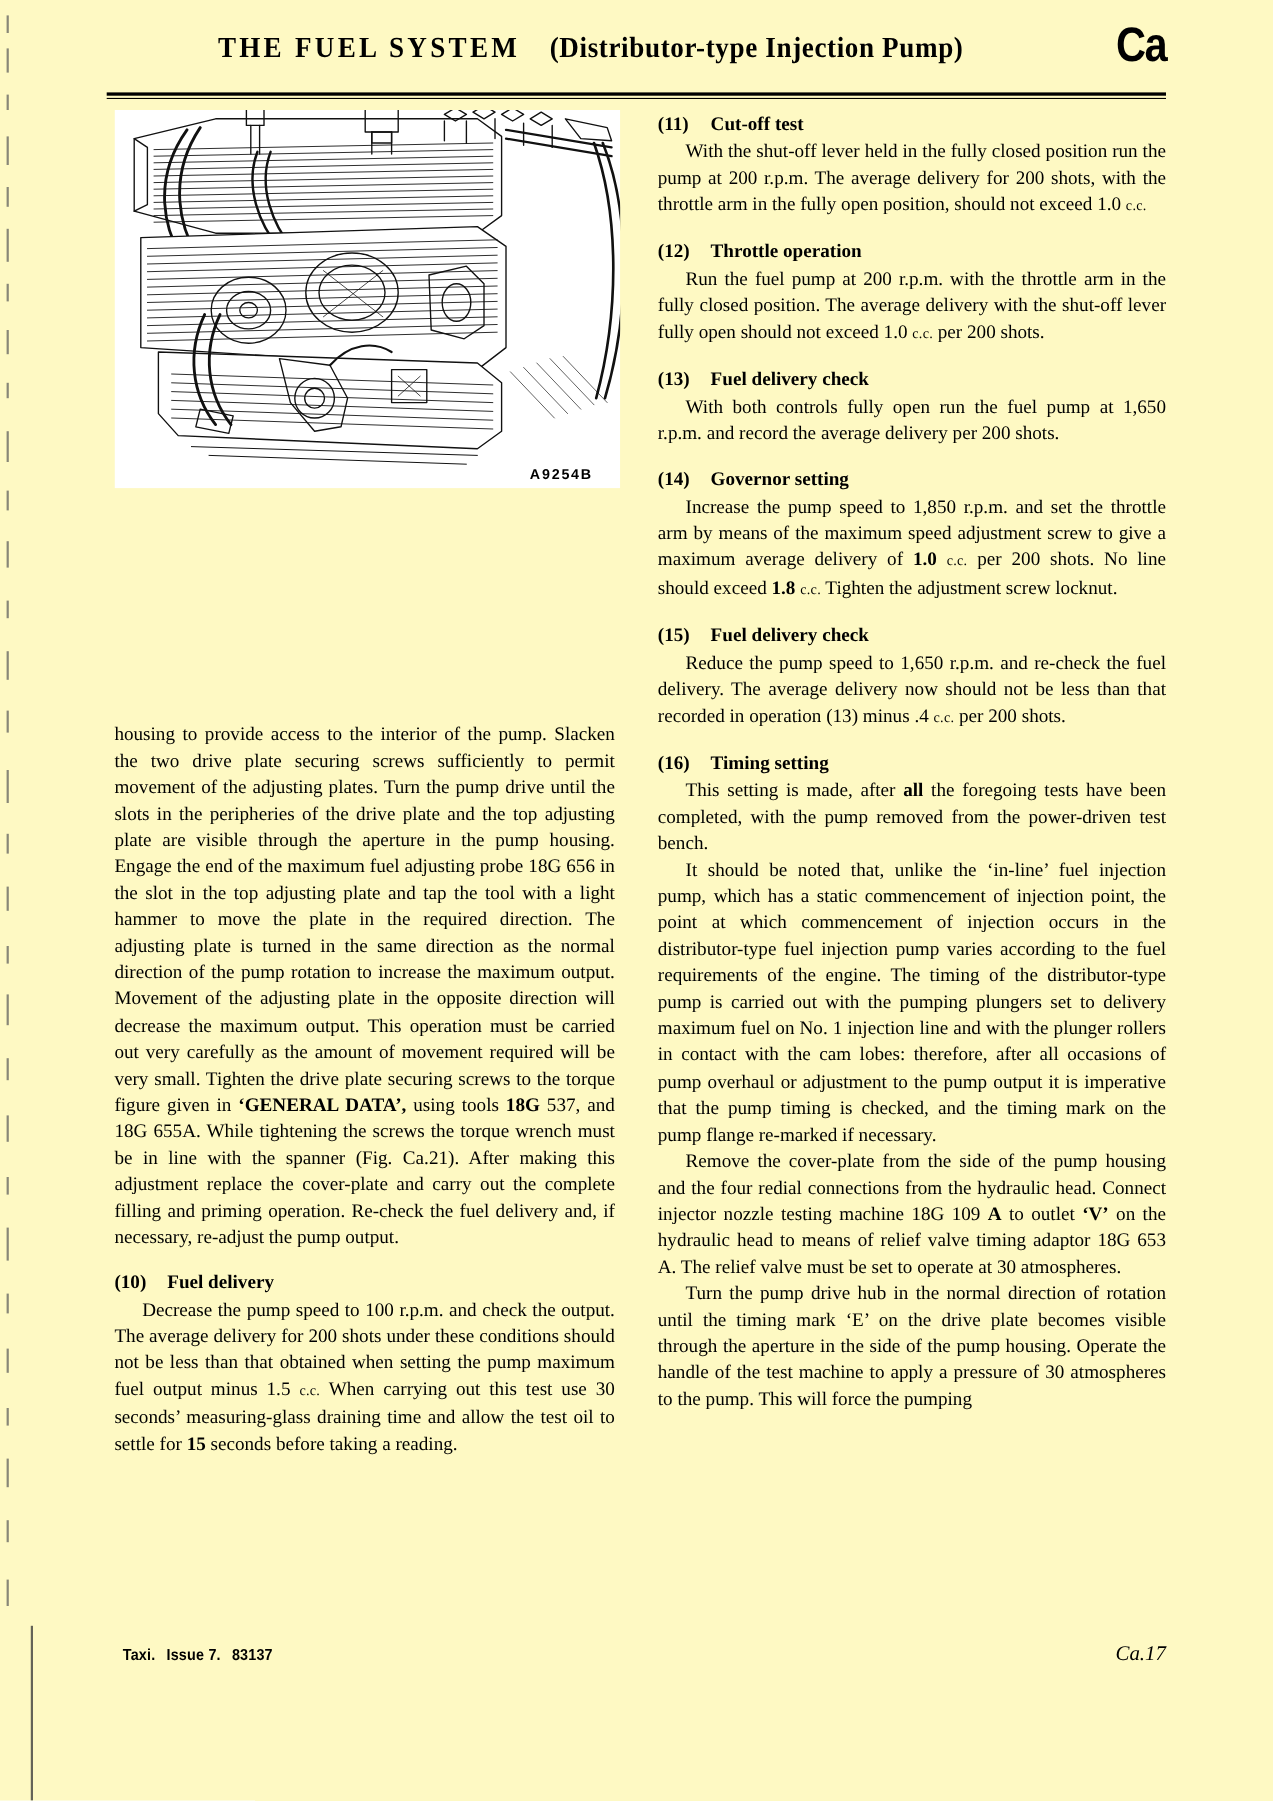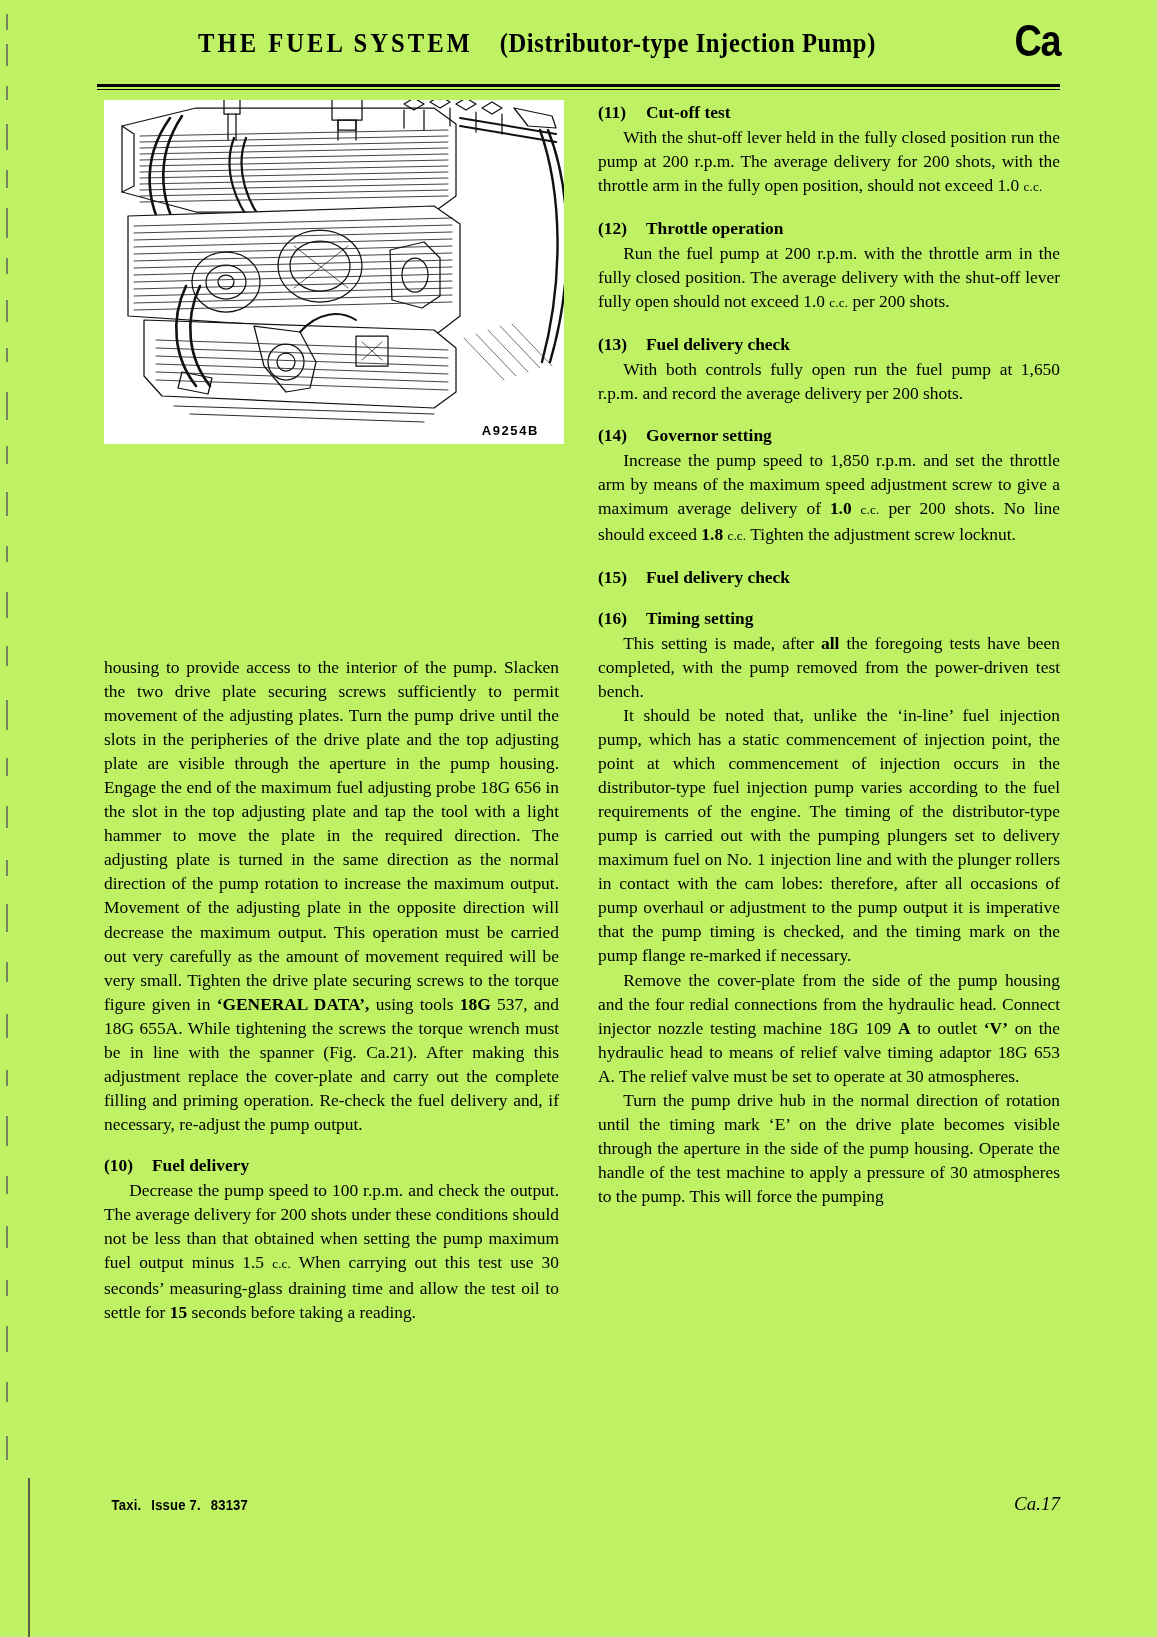--- a/index.html
+++ b/index.html
@@ -9,21 +9,21 @@
   }
   body {
     font-family: "Liberation Serif", "DejaVu Serif", serif;
     color: #000000;
   }
 
   .page {
     position: relative;
     width: 1157px;
     height: 1637px;
-    background: #bef264;
+    background: #fef9c3;
     overflow: hidden;
     box-sizing: border-box;
   }
 
   
   .scan-edge {
     position: absolute;
     left: 0; top: 0;
     width: 34px; height: 100%;
     pointer-events: none;
@@ -414,20 +414,21 @@
       <span class="ttl">Governor setting</span>
     </div>
     <p class="indent"><span>Increase the pump speed to 1,850 r.p.m. and set the throttle arm by means of the maximum speed adjustment screw to give a maximum average delivery of </span><b class="bnum">1.0</b>
       <span class="cc">c.c.</span><span> per 200 shots. No line should exceed </span><b class="bnum">1.8</b>
       <span class="cc">c.c.</span><span> Tighten the adjustment screw locknut.</span></p>
 
     <div class="sec">
       <span class="num">(15)</span>
       <span class="ttl">Fuel delivery check</span>
     </div>
+    <p class="indent"><span>Reduce the pump speed to 1,650 r.p.m. and re-check the fuel delivery. The average delivery now should not be less than that recorded in operation (13) minus .4 </span><span class="cc">c.c.</span><span> per 200 shots.</span></p>
 
     <div class="sec">
       <span class="num">(16)</span>
       <span class="ttl">Timing setting</span>
     </div>
     <p class="indent"><span>This setting is made, after </span><b>all</b><span> the foregoing tests have been completed, with the pump removed from the power-driven test bench.</span></p>
     <p class="indent">It should be noted that, unlike the ‘in-line’ fuel injection pump, which has a static commencement of injection point, the point at which commencement of injection occurs in the distributor-type fuel injection pump varies according to the fuel requirements of the engine. The timing of the distributor-type pump is carried out with the pumping plungers set to delivery maximum fuel on No. 1 injection line and with the plunger rollers in contact with the cam lobes: therefore, after all occasions of pump overhaul or adjustment to the pump output it is imperative that the pump timing is checked, and the timing mark on the pump flange re-marked if necessary.</p>
     <p class="indent"><span>Remove the cover-plate from the side of the pump housing and the four redial connections from the hydraulic head. Connect injector nozzle testing machine 18G 109 </span><b>A</b><span> to outlet </span><b>‘V’</b><span> on the hydraulic head to means of relief valve timing adaptor 18G 653 A. The relief valve must be set to operate at 30 atmospheres.</span></p>
     <p class="indent">Turn the pump drive hub in the normal direction of rotation until the timing mark ‘E’ on the drive plate becomes visible through the aperture in the side of the pump housing. Operate the handle of the test machine to apply a pressure of 30 atmospheres to the pump. This will force the pumping</p>
   </div>

